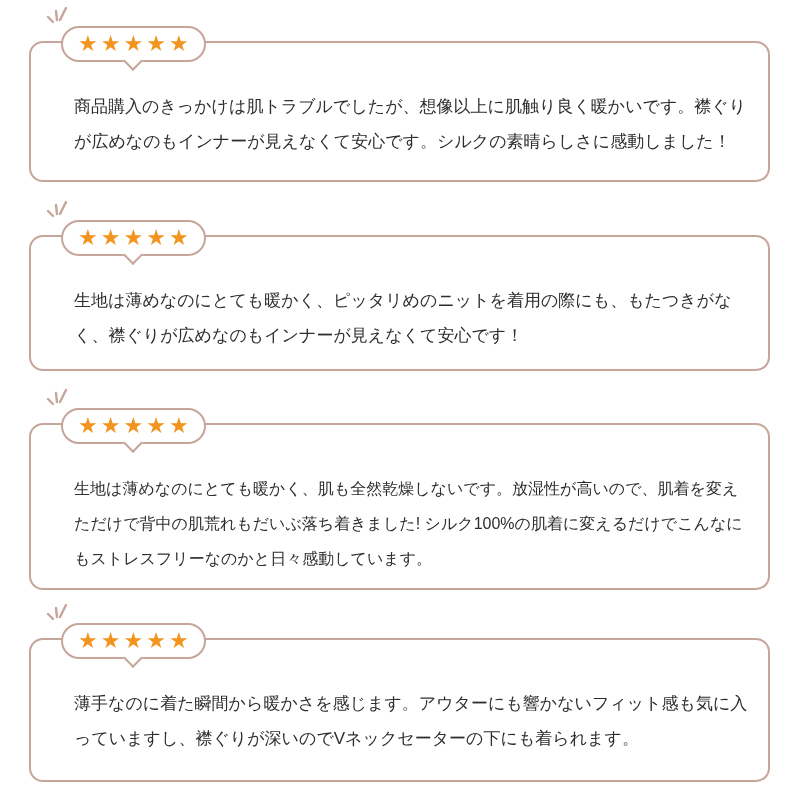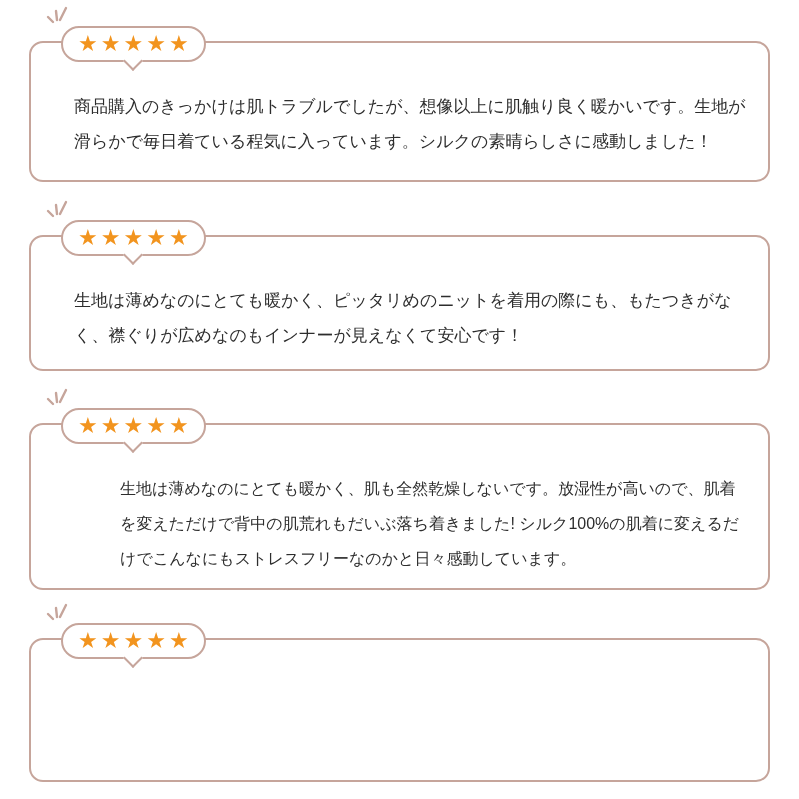--- a/index.html
+++ b/index.html
@@ -26,21 +26,21 @@
     width:741px;
     background:#fff;
     border:2px solid var(--frame);
     border-radius:14px;
     padding:46px 18px 0 43px;
   }
   .review-card:nth-child(1){height:141px;margin-bottom:53px;}
   .review-card:nth-child(2){height:136px;margin-bottom:52px;}
   .review-card:nth-child(3){height:167px;margin-bottom:48px;}
   .review-card:nth-child(4){height:144px;}
-  .review-card:nth-child(3) .review-text{font-size:16px;margin-left:46px;}
+  .review-card:nth-child(3) .review-text{font-size:16px;}
   .review-text{
     margin:0;
     font-size:17px;
     line-height:35px;
     color:var(--text);
     text-align:left;
   }
   .badge{
     position:absolute;
     top:-17px;
@@ -93,21 +93,21 @@
     <section class="review-card">
     <div class="badge">
       <svg class="sparkle" viewBox="0 0 28 28" aria-hidden="true">
         <line x1="21" y1="4" x2="15" y2="16"></line>
         <line x1="11" y1="7" x2="12" y2="16"></line>
         <line x1="3" y1="13" x2="8" y2="18"></line>
       </svg>
       <span class="stars">★★★★★</span>
       <div class="badge-tail"></div>
     </div>
-    <p class="review-text">商品購入のきっかけは肌トラブルでしたが、想像以上に肌触り良く暖かいです。生地が滑らかで毎日着ている程気に入っています。シルクの素晴らしさに感動しました！</p>
+    <p class="review-text">商品購入のきっかけは肌トラブルでしたが、想像以上に肌触り良く暖かいです。襟ぐりが広めなのもインナーが見えなくて安心です。シルクの素晴らしさに感動しました！</p>
   </section>
     <section class="review-card">
     <div class="badge">
       <svg class="sparkle" viewBox="0 0 28 28" aria-hidden="true">
         <line x1="21" y1="4" x2="15" y2="16"></line>
         <line x1="11" y1="7" x2="12" y2="16"></line>
         <line x1="3" y1="13" x2="8" y2="18"></line>
       </svg>
       <span class="stars">★★★★★</span>
       <div class="badge-tail"></div>
@@ -129,14 +129,15 @@
     <section class="review-card">
     <div class="badge">
       <svg class="sparkle" viewBox="0 0 28 28" aria-hidden="true">
         <line x1="21" y1="4" x2="15" y2="16"></line>
         <line x1="11" y1="7" x2="12" y2="16"></line>
         <line x1="3" y1="13" x2="8" y2="18"></line>
       </svg>
       <span class="stars">★★★★★</span>
       <div class="badge-tail"></div>
     </div>
+    <p class="review-text">薄手なのに着た瞬間から暖かさを感じます。アウターにも響かないフィット感も気に入っていますし、襟ぐりが深いのでVネックセーターの下にも着られます。</p>
   </section>
   </main>
 
 </body></html>

